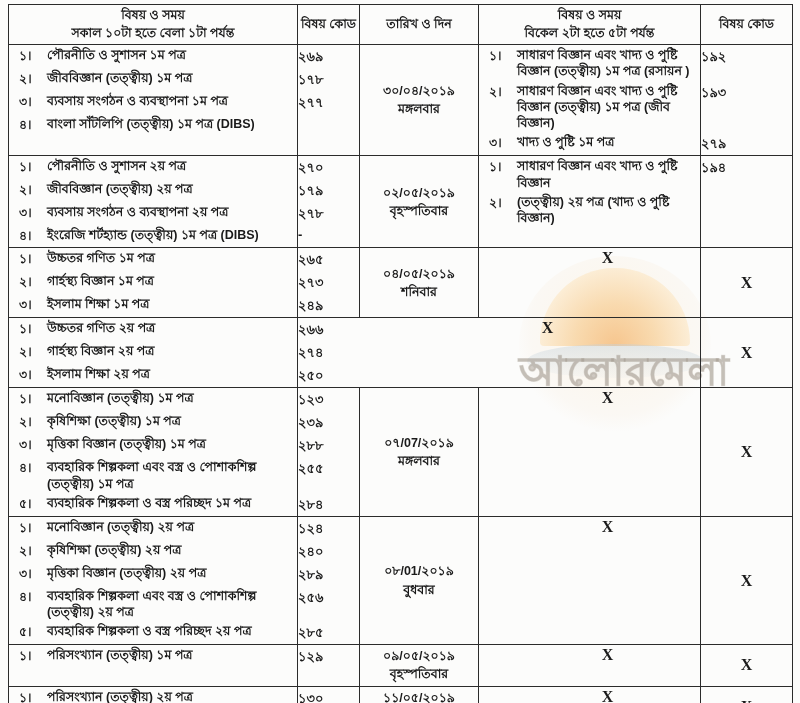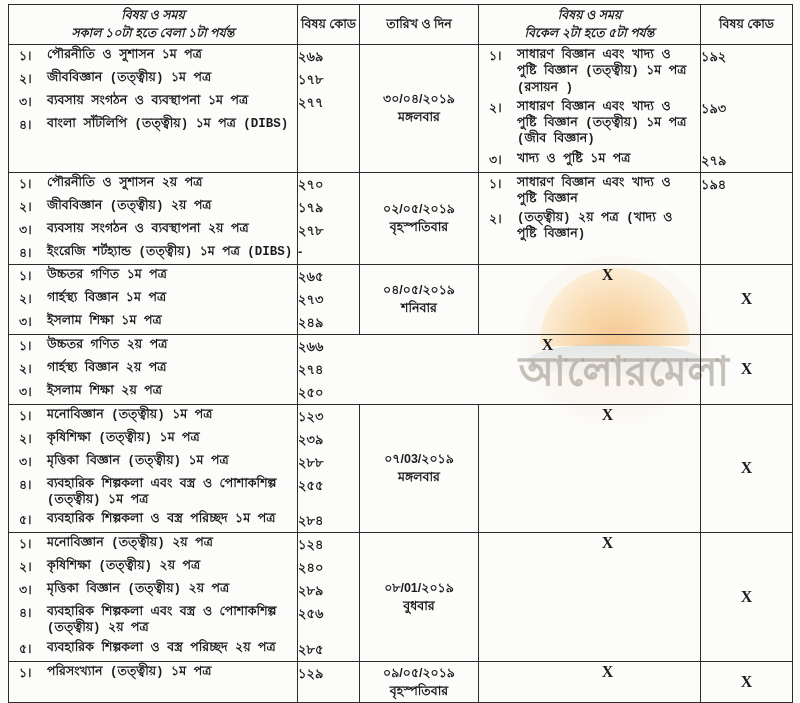--- a/index.html
+++ b/index.html
@@ -71,21 +71,21 @@
   [data-name="main-table-rows"] > .rowgroup:nth-child(8){min-height:40px;}
 
   .items-block{display:flex;flex-direction:column;}
   .items-block.left{width:350px;}
   .items-block.right{flex:1;}
   .item{display:grid;align-items:start;}
   .items-block.left .item{grid-template-columns:36px 1fr 62px;}
   .items-block.right .item{grid-template-columns:36px 1fr 92px;}
   .items-block .item:last-child{flex:1;}
   .sl{padding:2px 0 0 10px;font-weight:600;}
-  .nm{padding:2px 4px 1px 2px;font-weight:600;line-height:1.3;font-family:Liberation Mono, monospace;}
+  .nm{padding:2px 4px 1px 2px;font-weight:600;line-height:1.3;}
   .cd{
     border-left:1px solid var(--border);
     text-align:left;padding-top:2px;font-weight:600;font-size:13px;
     height:100%;
   }
   .xitem .nm{display:flex;align-items:center;justify-content:center;padding:0;
     font-family:"Liberation Serif","DejaVu Serif",serif;font-size:16px;font-weight:700;}
   .xitem .cd{display:flex;align-items:center;justify-content:center;padding:0;
     font-family:"Liberation Serif","DejaVu Serif",serif;font-size:16px;font-weight:700;}
 
@@ -97,21 +97,21 @@
     text-align:right;font-weight:600;font-size:12.5px;line-height:1.45;
     padding:2px;
   }
 
   
   .rowgroup.header{min-height:36px;font-weight:700;}
   .hdr-wrap{display:grid;flex:1;}
   .items-block.left .hdr-wrap{grid-template-columns:1fr 62px;}
   .items-block.right .hdr-wrap{grid-template-columns:1fr 92px;}
   .hdr-sub{display:flex;flex-direction:column;align-items:center;justify-content:center;
-    text-align:center;line-height:1.4;padding:2px 0;font-style:italic;}
+    text-align:center;line-height:1.4;padding:2px 0;}
   .hdr-code{border-left:1px solid var(--border);display:flex;align-items:center;justify-content:center;}
   .date-cell.hdr{justify-content:center;font-weight:700;}
 </style>
 </head>
 <body>
 
 <div class="page" data-name="exam-routine-document">
 
   <div class="watermark" data-name="alormela-watermark-logo">
     <div class="wm-circle" data-name="watermark-circle">
@@ -307,21 +307,21 @@
               <span class="nm" data-name="subject-name">ব্যবহারিক শিল্পকলা এবং বস্ত্র ও পোশাকশিল্প (তত্ত্বীয়) ১ম পত্র</span>
               <span class="cd" data-name="subject-code">২৫৫</span>
             </div>
             <div class="item" data-name="subject-item">
               <span class="sl" data-name="subject-serial">৫।</span>
               <span class="nm" data-name="subject-name">ব্যবহারিক শিল্পকলা ও বস্ত্র পরিচ্ছদ ১ম পত্র</span>
               <span class="cd" data-name="subject-code">২৮৪</span>
             </div>
           </div>
           <div class="date-cell" data-name="date-day-cell">
-            <div class="date" data-name="exam-date">০৭/03/২০১৯</div>
+            <div class="date" data-name="exam-date">০৭/07/২০১৯</div>
             <div class="day" data-name="exam-weekday">মঙ্গলবার</div>
           </div>
           <div class="items-block right" data-name="afternoon-subjects-cell">
             <div class="item xitem" data-name="no-exam-row">
               <span class="sl" data-name="subject-serial"></span>
               <span class="nm" data-name="no-exam-x-mark">X</span>
               <span class="cd" data-name="no-exam-code-x-mark">X</span>
             </div>
           </div>
         </div>

